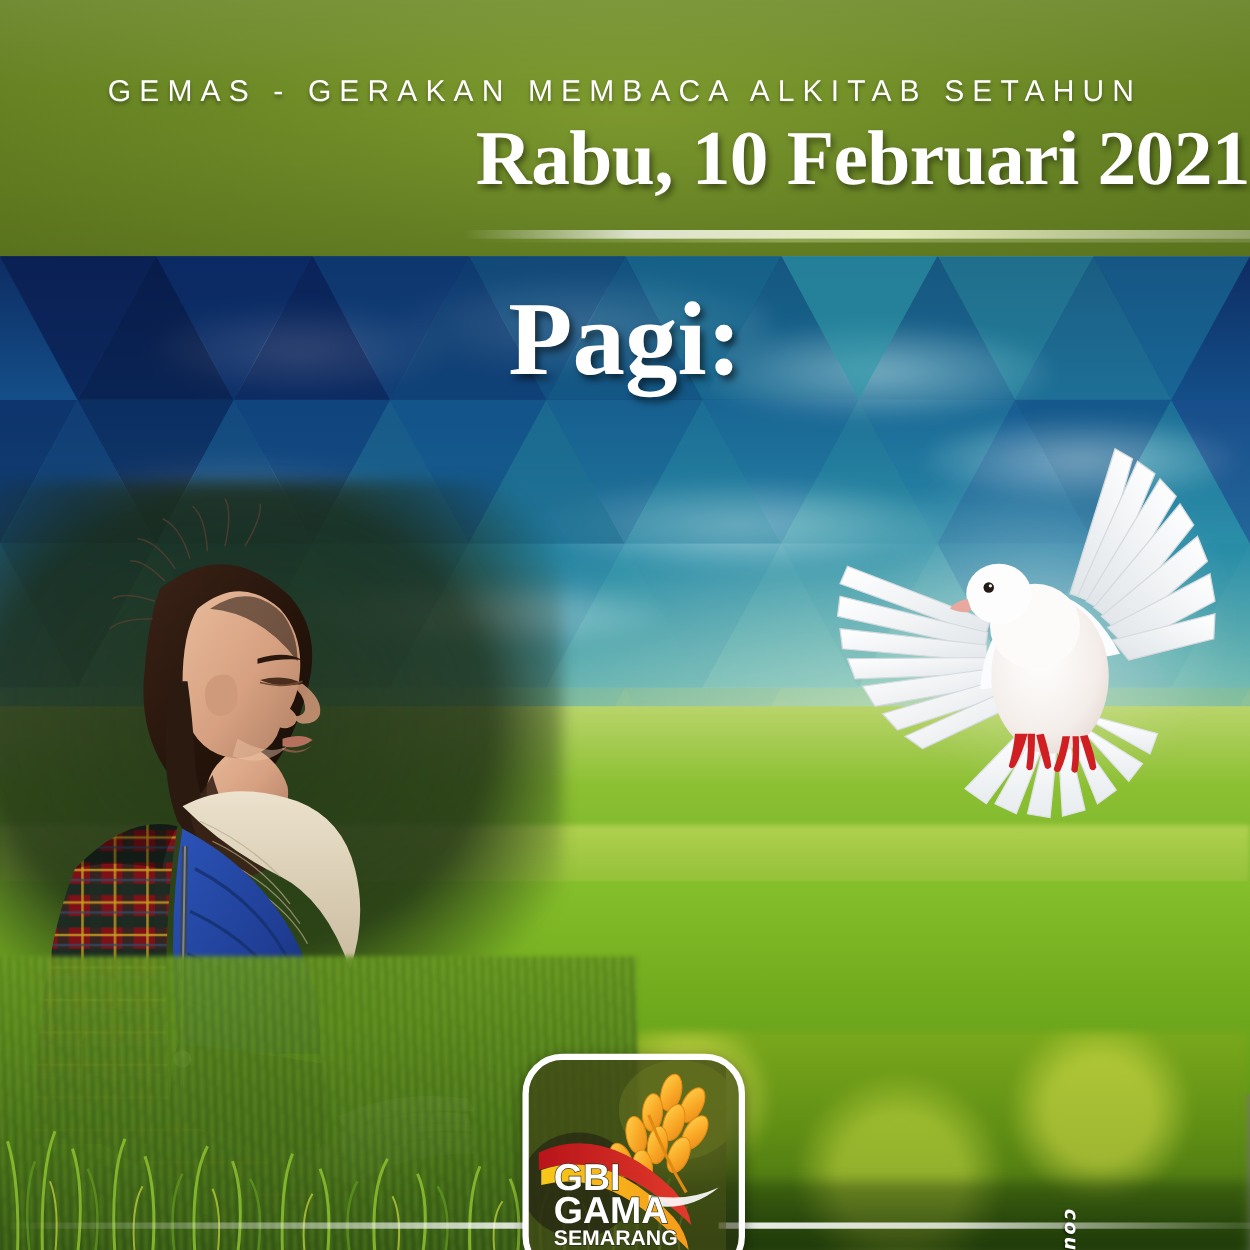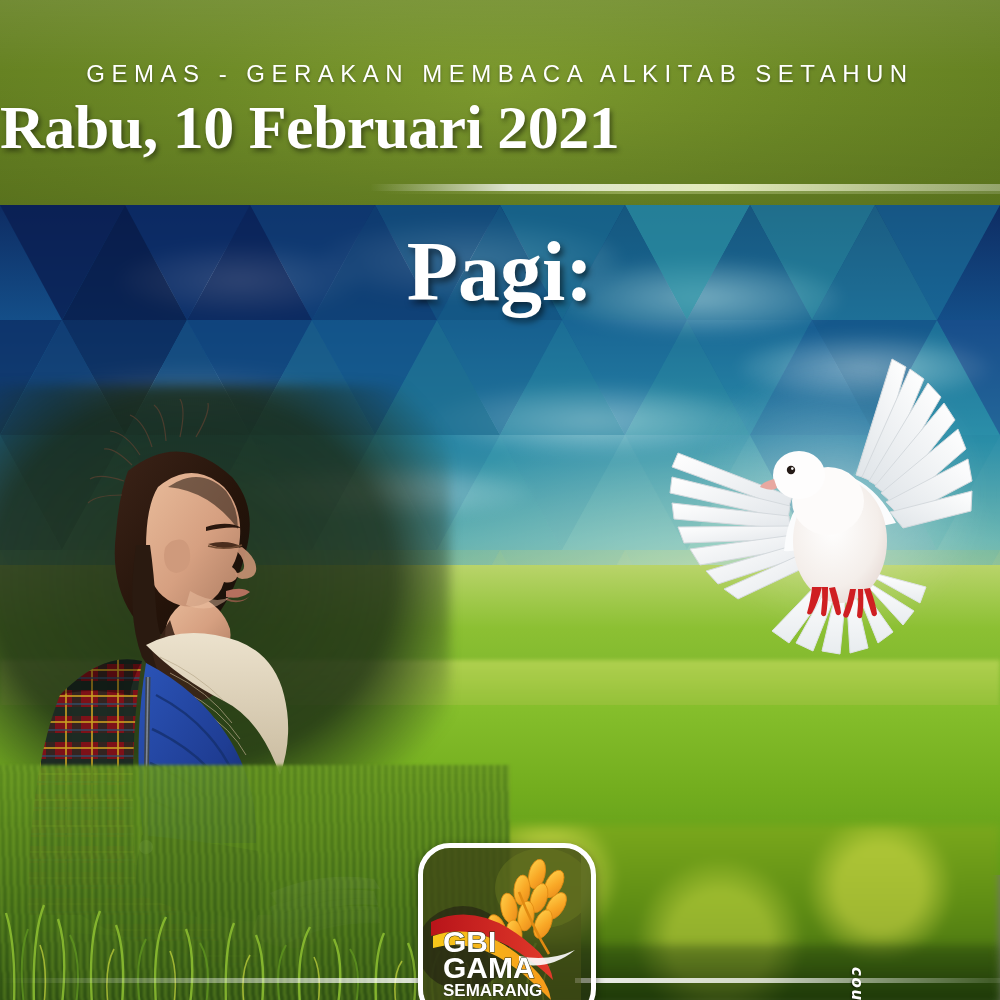--- a/index.html
+++ b/index.html
@@ -31,21 +31,21 @@
     text-align:center;
     color:#ffffff;
     font-size:24px;
     font-weight:normal;
     letter-spacing:6.5px;
     text-shadow:0 2px 3px rgba(0,0,0,.35);
     white-space:nowrap;
   }
   .header-date{
     position:absolute;left:0;right:0;top:92px;
-    text-align:left;
+    text-align:right;
     color:#ffffff;
     font-family:"Liberation Serif",serif;
     font-size:62px;
     font-weight:bold;
     letter-spacing:-0.5px;
     text-shadow:2px 3px 5px rgba(0,0,0,.45);
     white-space:nowrap;
   }
   .header-rule{
     position:absolute;left:370px;top:184px;width:630px;height:7px;

